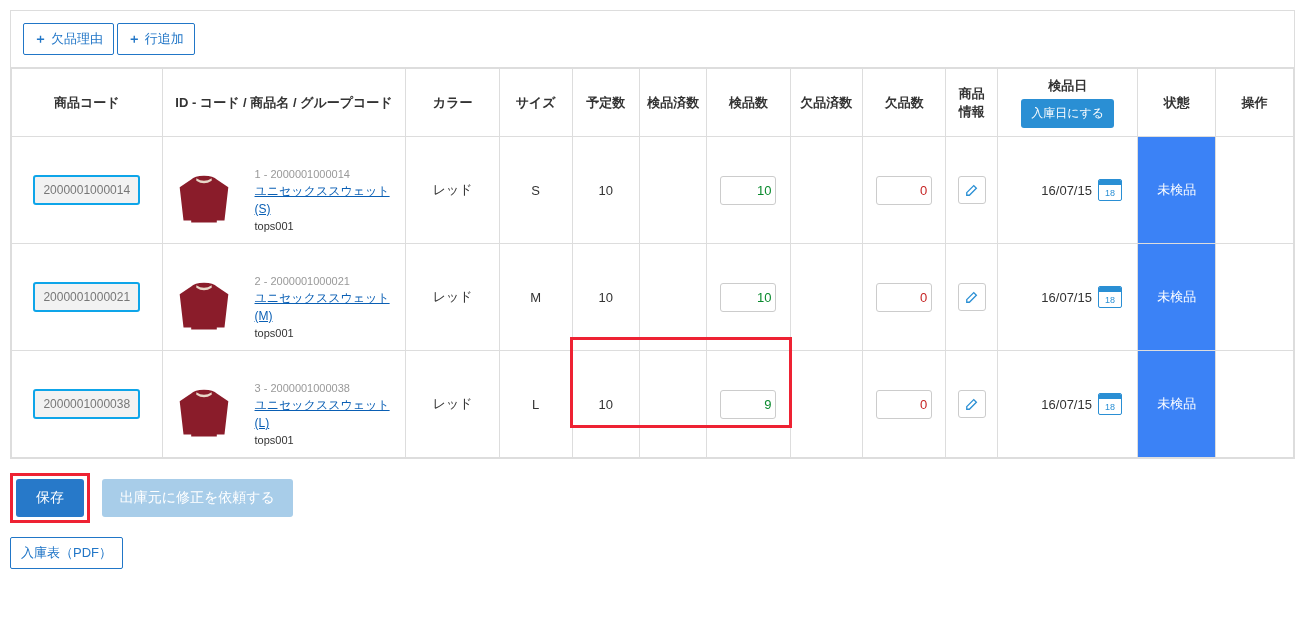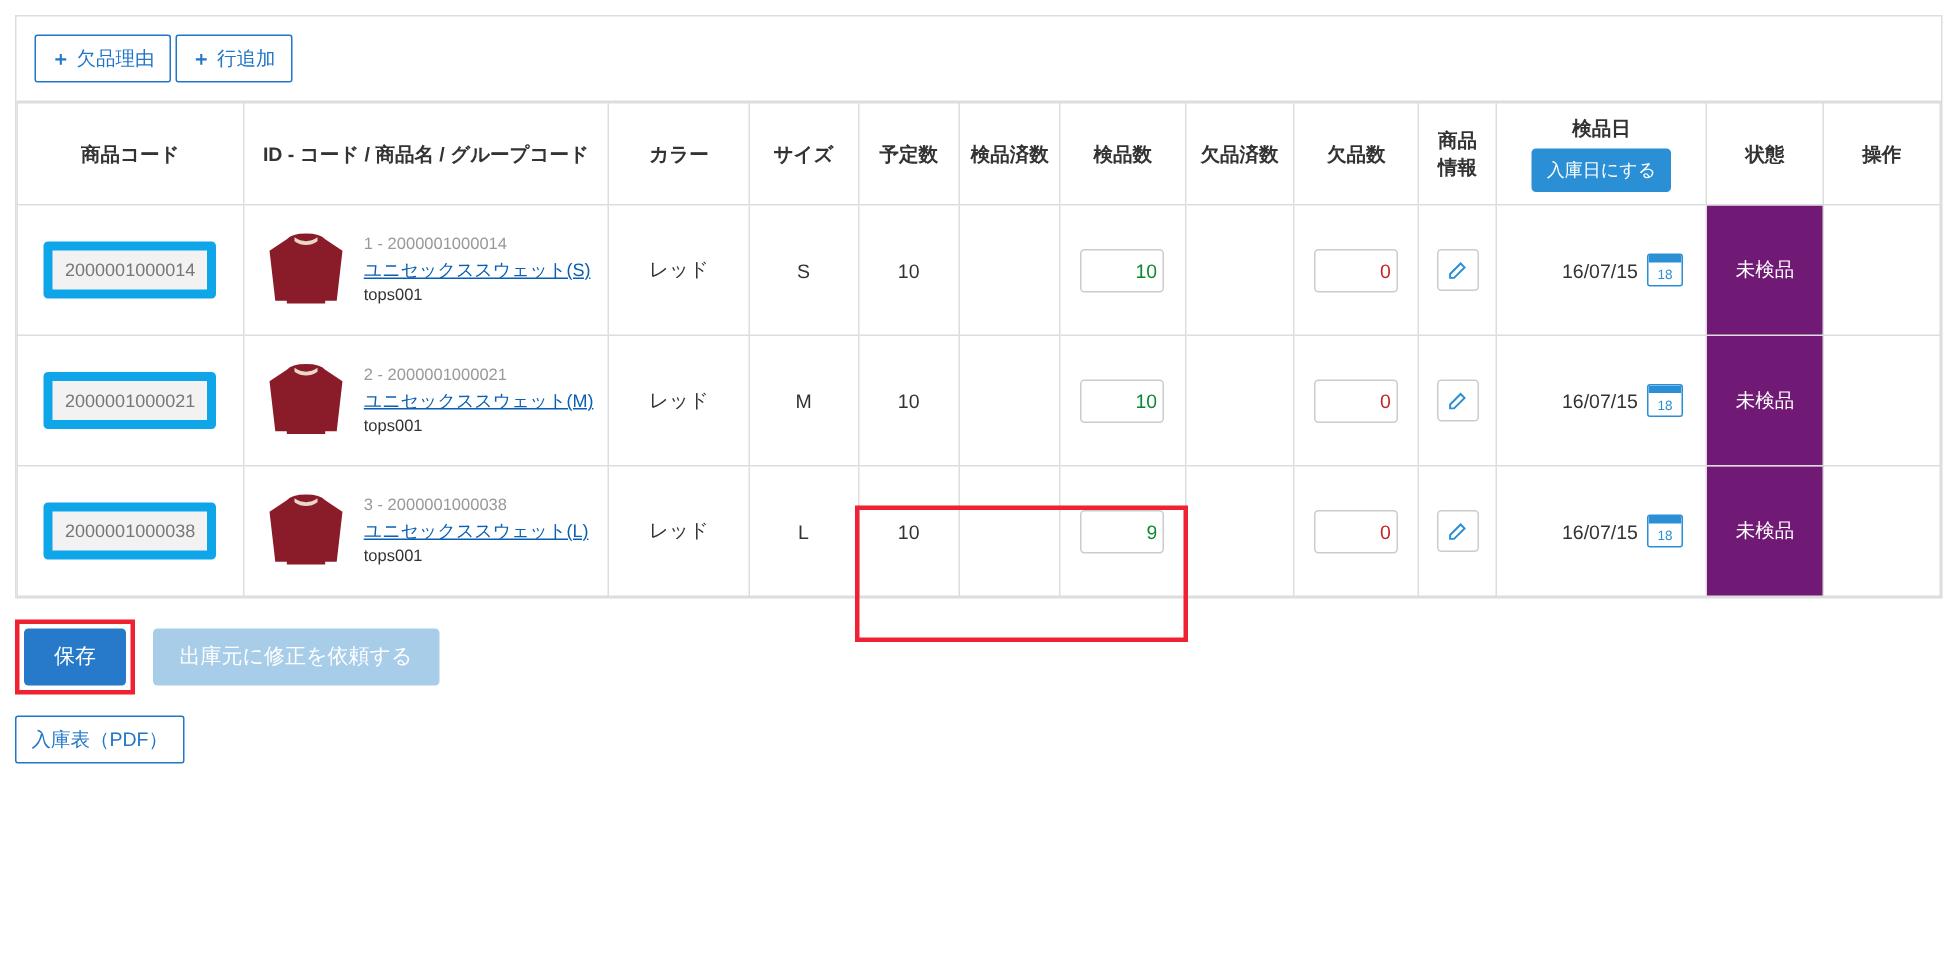--- a/index.html
+++ b/index.html
@@ -29,24 +29,24 @@
 .col-plan { width: 65px; }
 .col-insp-done { width: 65px; }
 .col-insp-qty { width: 80px; }
 .col-short-done { width: 70px; }
 .col-short-qty { width: 80px; }
 .col-reason { width: 50px; }
 .col-date { width: 135px; }
 .col-state { width: 75px; }
 .col-op { width: 75px; }
 .code-badge {
-  display: inline-block; border: 6px solid #0ea5e9; background: #f2f2f2;
+  display: inline-block; border: 2px solid #0ea5e9; background: #f2f2f2;
   color: #777; padding: 6px 8px; border-radius: 3px; font-size: 12px;
 }
-.product-cell { display: flex; align-items: center; gap: 4px; text-align: left; }
+.product-cell { display: flex; align-items: center; gap: 16px; text-align: left; margin-top: 20px; }
 .prod-img {
   width: 70px; height: 70px; border-radius: 3px; background: #fff;
   display: flex; align-items: center; justify-content: center; flex-shrink: 0;
 }
 .prod-img svg { width: 64px; height: 54px; }
 .prod-meta { font-size: 12px; line-height: 1.5; }
 .id-line { color: #999; font-size: 11px; }
 .link { color: #0a5fb4; text-decoration: underline; cursor: pointer; }
 .group-code { color: #333; font-size: 11px; }
 .num-input {
@@ -61,21 +61,21 @@
   cursor: pointer;
 }
 .date-cell { display: inline-flex; align-items: center; gap: 6px; margin-left: 28px; }
 .date-txt { font-size: 13px; color: #333; }
 .cal-icon {
   width: 24px; height: 22px; border: 1px solid #2a8fd4; border-radius: 2px;
   display: inline-flex; flex-direction: column; cursor: pointer; overflow: hidden; justify-content: flex-end;
 }
 .cal-icon .top { height: 5px; background: #2a8fd4; }
 .cal-icon .num { flex: 1; display: flex; align-items: center; justify-content: center; color: #2a8fd4; font-size: 9px; }
-.state-cell { background: #701a75; color: #fff; }
+.state-cell { background: #3b82f6; color: #fff; }
 .red-box {
   position: absolute; border: 3px solid #e23; pointer-events: none;
 }
 .footer-row { margin-top: 14px; }
 .btn-save {
   background: #2779c9; color: #fff; border: none;
   padding: 10px 20px; font-size: 14px; border-radius: 3px; cursor: pointer;
 }
 .btn-disabled {
   background: #a8cde9; color: #fff; border: none;

